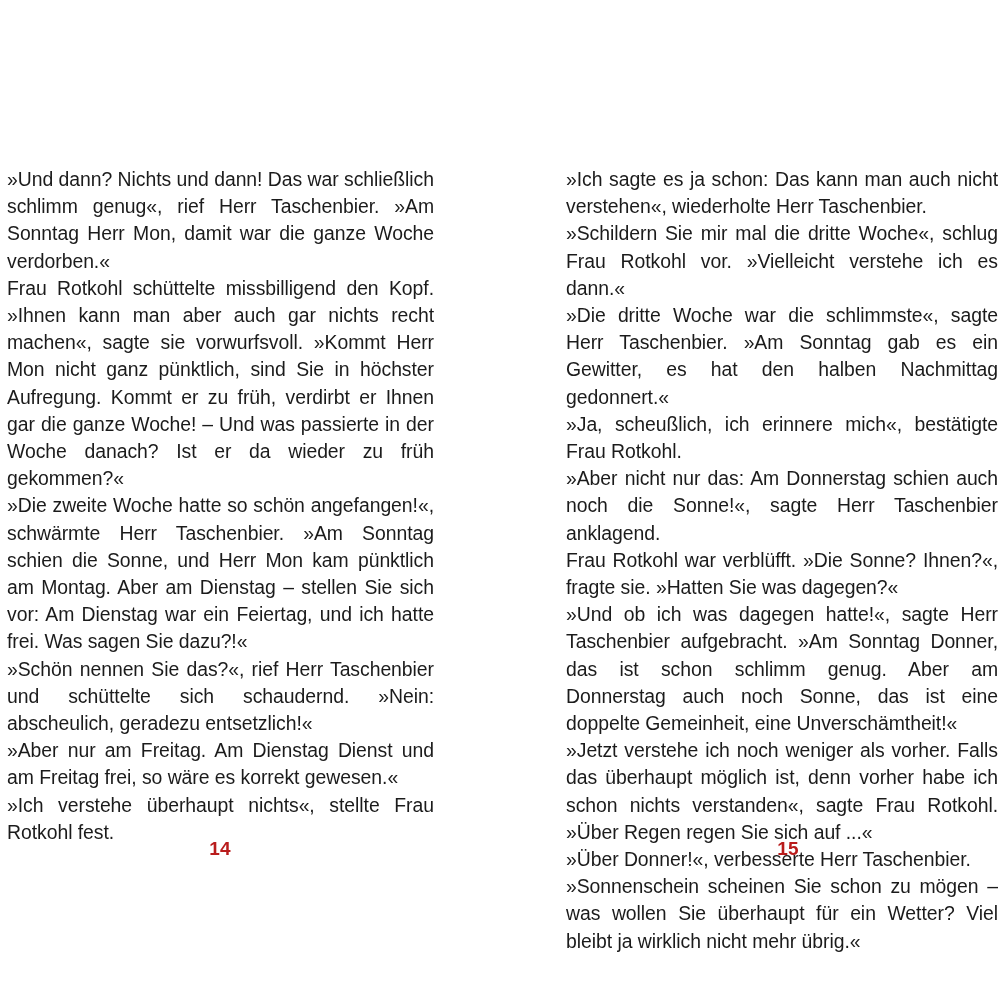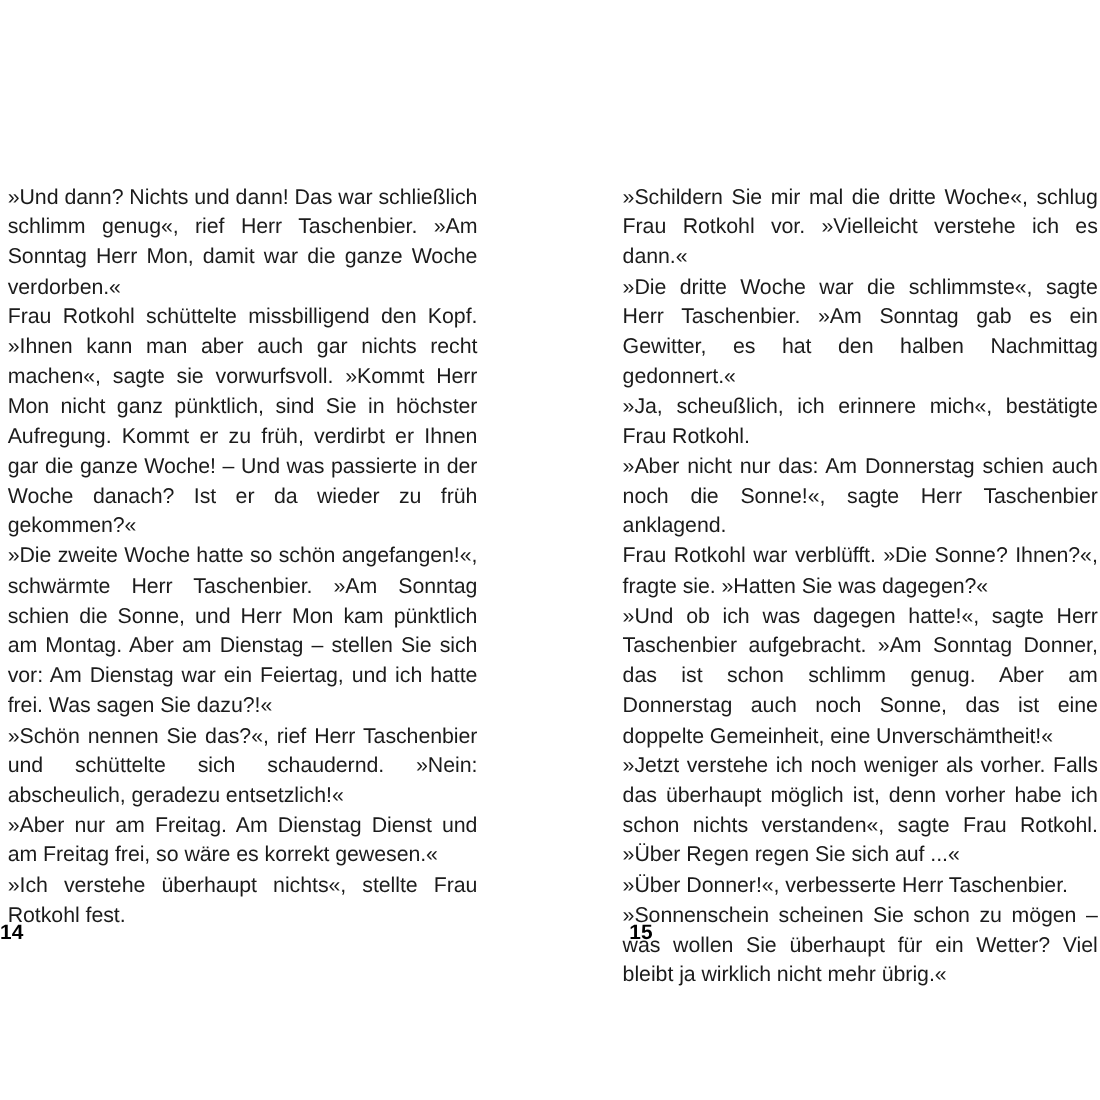--- a/index.html
+++ b/index.html
@@ -54,22 +54,22 @@
     text-align-last: left;
     hyphens: manual;
     -webkit-hyphens: manual;
   }
 
   .folio {
     position: absolute;
     top: 838px;
     font-size: 19px;
     font-weight: bold;
-    color: #000000;
-    text-align: left;
+    color: #b91c1c;
+    text-align: center;
     letter-spacing: 0.2px;
   }
   .page-left .folio  { left: 0px; width: 440px; }
   .page-right .folio { left: 72px; width: 432px; }
 </style>
 </head>
 <body>
 
 <div id="spread">
 
@@ -80,20 +80,21 @@
       <p class="para">»Die zweite Woche hatte so schön angefangen!«, schwärmte Herr Taschenbier. »Am Sonntag schien die Sonne, und Herr Mon kam pünktlich am Montag. Aber am Dienstag – stellen Sie sich vor: Am Dienstag war ein Feiertag, und ich hatte frei. Was sagen Sie dazu?!«</p>
       <p class="para">»Schön nennen Sie das?«, rief Herr Taschenbier und schüttelte sich schaudernd. »Nein: abscheulich, geradezu entsetzlich!«</p>
       <p class="para">»Aber nur am Freitag. Am Dienstag Dienst und am Freitag frei, so wäre es korrekt gewesen.«</p>
       <p class="para">»Ich verstehe überhaupt nichts«, stellte Frau Rotkohl fest.</p>
     </div>
     <div class="folio">14</div>
   </div>
 
   <div class="page page-right">
     <div class="textblock">
+      <p class="para">»Ich sagte es ja schon: Das kann man auch nicht verstehen«, wiederholte Herr Taschenbier.</p>
       <p class="para">»Schildern Sie mir mal die dritte Woche«, schlug Frau Rotkohl vor. »Vielleicht verstehe ich es dann.«</p>
       <p class="para">»Die dritte Woche war die schlimmste«, sagte Herr Taschenbier. »Am Sonntag gab es ein Gewitter, es hat den halben Nachmittag gedonnert.«</p>
       <p class="para">»Ja, scheußlich, ich erinnere mich«, bestätigte Frau Rotkohl.</p>
       <p class="para">»Aber nicht nur das: Am Donnerstag schien auch noch die Sonne!«, sagte Herr Taschenbier anklagend.</p>
       <p class="para">Frau Rotkohl war verblüfft. »Die Sonne? Ihnen?«, fragte sie. »Hatten Sie was dagegen?«</p>
       <p class="para">»Und ob ich was dagegen hatte!«, sagte Herr Taschenbier aufgebracht. »Am Sonntag Donner, das ist schon schlimm genug. Aber am Donnerstag auch noch Sonne, das ist eine doppelte Gemeinheit, eine Unverschämtheit!«</p>
       <p class="para">»Jetzt verstehe ich noch weniger als vorher. Falls das überhaupt möglich ist, denn vorher habe ich schon nichts verstanden«, sagte Frau Rotkohl. »Über Regen regen Sie sich auf ...«</p>
       <p class="para">»Über Donner!«, verbesserte Herr Taschenbier.</p>
       <p class="para">»Sonnenschein scheinen Sie schon zu mögen – was wollen Sie überhaupt für ein Wetter? Viel bleibt ja wirklich nicht mehr übrig.«</p>
     </div>

